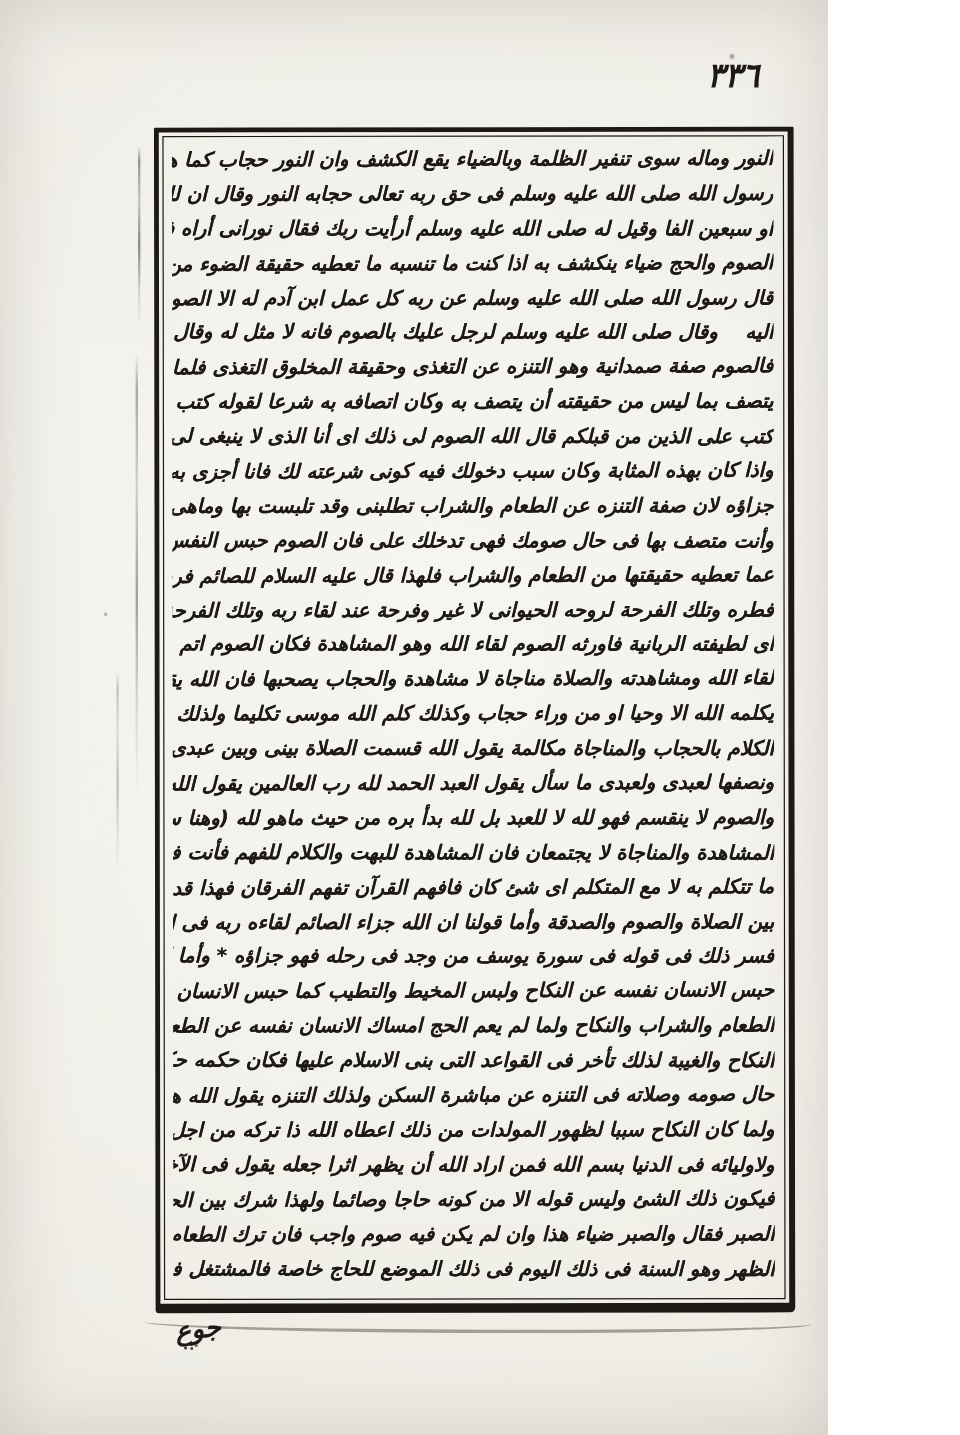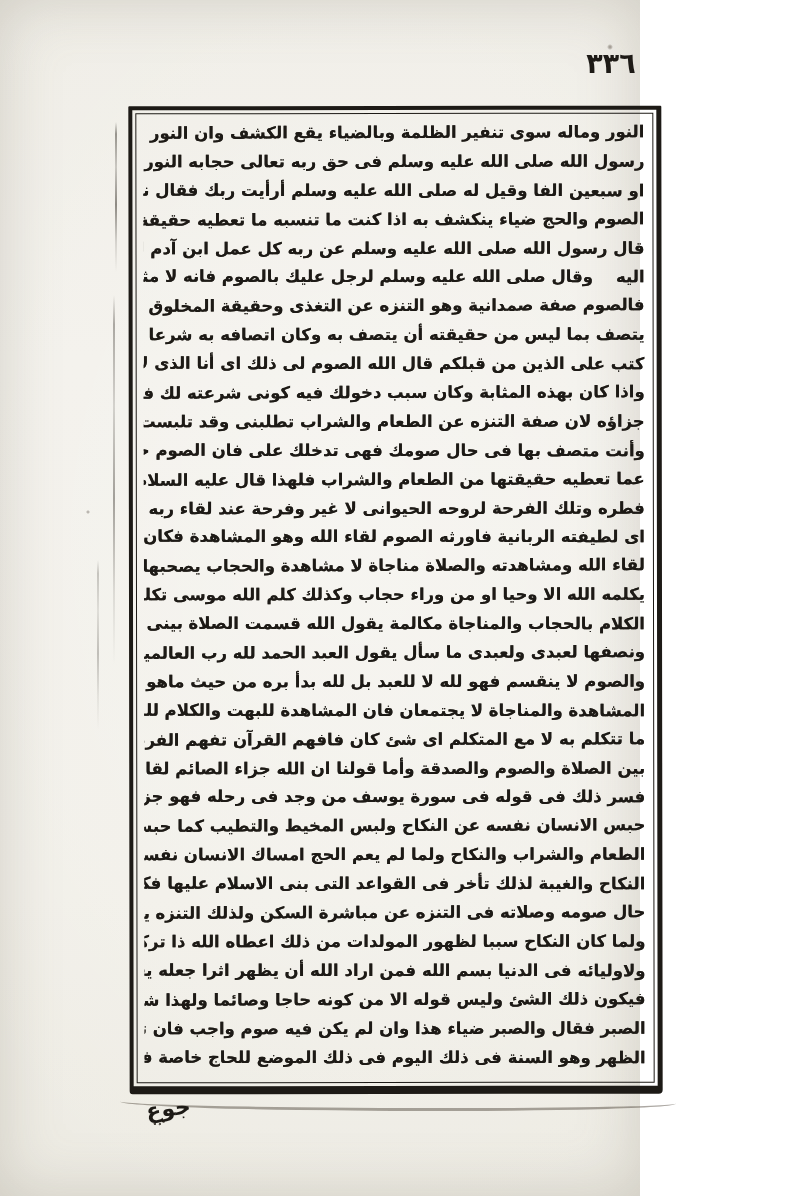--- a/index.html
+++ b/index.html
@@ -6,31 +6,32 @@
     margin: 0;
     padding: 0;
     width: 800px;
     height: 1196px;
     overflow: hidden;
     font-family: "DejaVu Sans", sans-serif;
   }
   .sheet {
     position: absolute;
     inset: 0;
-    width: 640px;
+    width: 690px;
     height: 1196px;
     background:
       radial-gradient(ellipse 120% 90% at 55% 45%, rgba(255,255,255,0.35), rgba(0,0,0,0) 70%),
       radial-gradient(circle 2px at 702px 310px, rgba(70,60,50,0.5) 0 1px, rgba(0,0,0,0) 2px),
       radial-gradient(circle 2px at 88px 512px, rgba(70,60,50,0.4) 0 1px, rgba(0,0,0,0) 2px),
       radial-gradient(circle 2px at 741px 905px, rgba(70,60,50,0.35) 0 1px, rgba(0,0,0,0) 2px),
       radial-gradient(circle 3px at 610px 47px, rgba(70,60,50,0.45) 0 1px, rgba(0,0,0,0) 3px),
       linear-gradient(180deg, #efede6 0%, #f2f0ea 30%, #f1efe8 75%, #edebe3 100%);
     box-shadow: inset 0 0 60px rgba(120,110,95,0.25);
     color: var(--ink, #1d1a16);
+    font-style: italic;
   }
   .page-number {
     position: absolute;
     top: 48px;
     left: 566px;
     width: 90px;
     text-align: center;
     font-size: 27px;
     font-weight: bold;
     letter-spacing: 2px;

